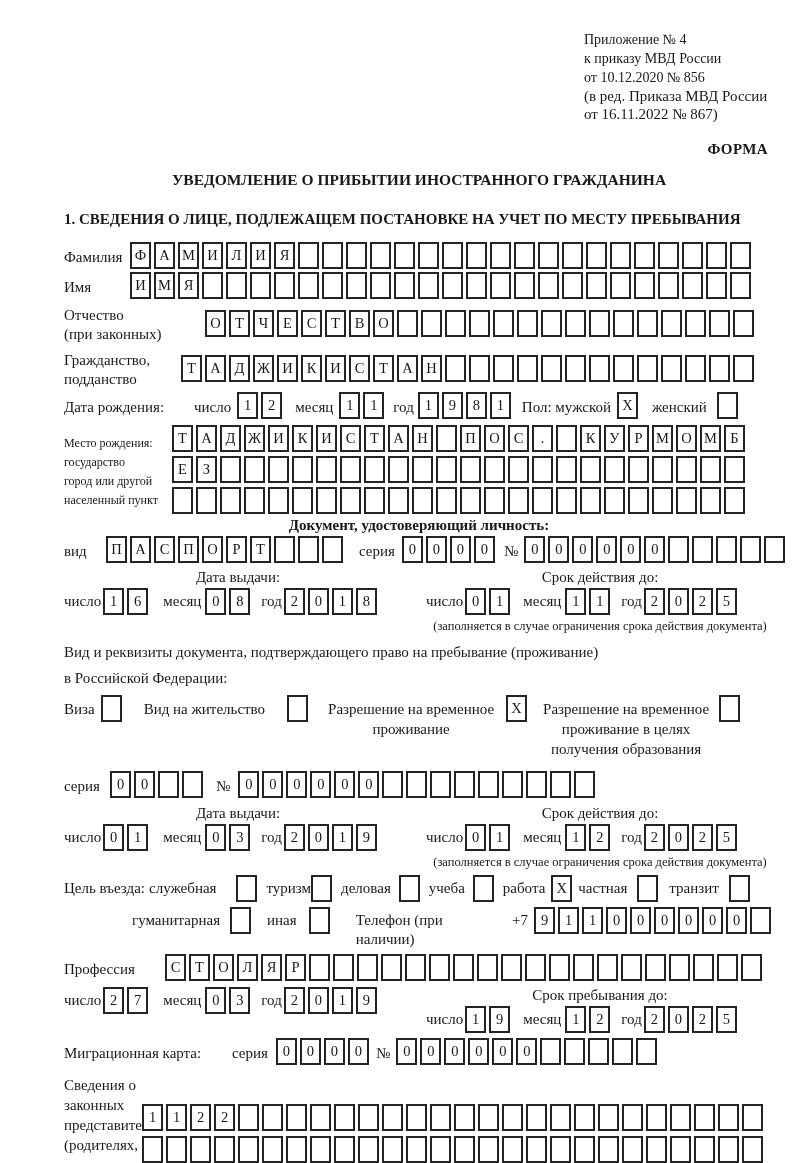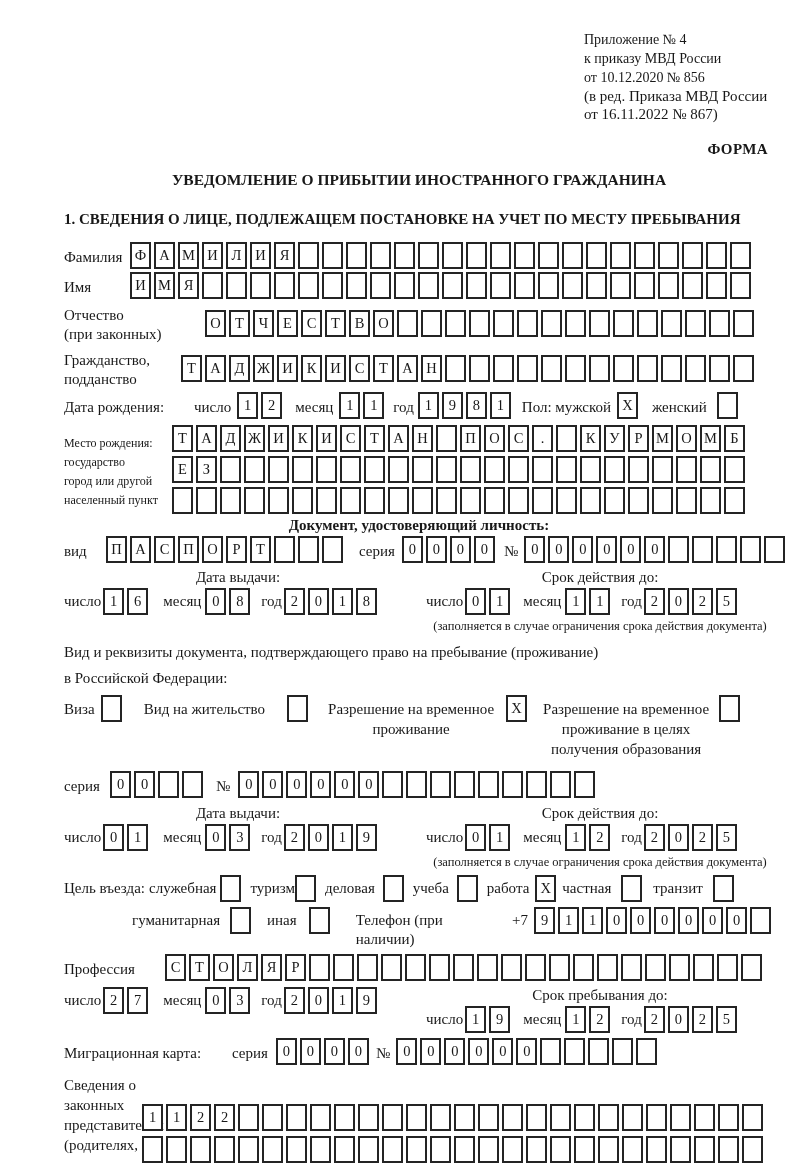--- a/index.html
+++ b/index.html
@@ -481,21 +481,21 @@
             <span class="cb">2</span>
             <span class="cb">5</span>
           </span>
       </div>
       <div class="note">(заполняется в случае ограничения срока действия документа)</div>
     </div>
   </div>
 
   <div class="purpose">
     <span class="plbl" style="margin-right:4px">Цель въезда:</span>
-    <span class="plbl" style="margin-right:4px">служебная</span>
+    <span class="plbl" style="margin-right:20px">служебная</span>
     <span class="chk" style="margin-right:9px"></span>
     <span class="plbl" style="margin-right:0">туризм</span>
     <span class="chk" style="margin-right:9px"></span>
     <span class="plbl" style="margin-right:8px">деловая</span>
     <span class="chk" style="margin-right:9px"></span>
     <span class="plbl" style="margin-right:8px">учеба</span>
     <span class="chk" style="margin-right:9px"></span>
     <span class="plbl" style="margin-right:6px">работа</span>
     <span class="chk" style="margin-right:6px">X</span>
     <span class="plbl" style="margin-right:10px">частная</span>

